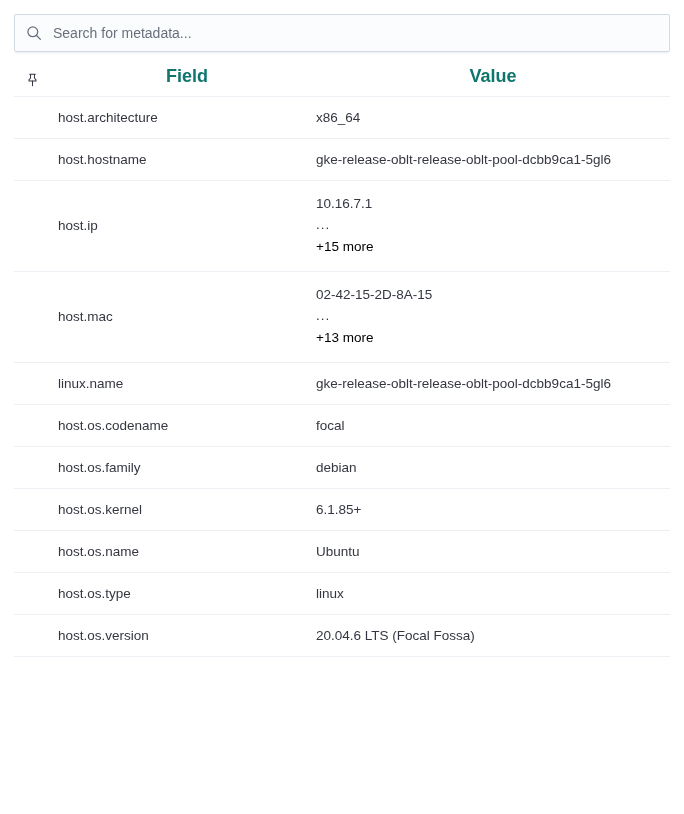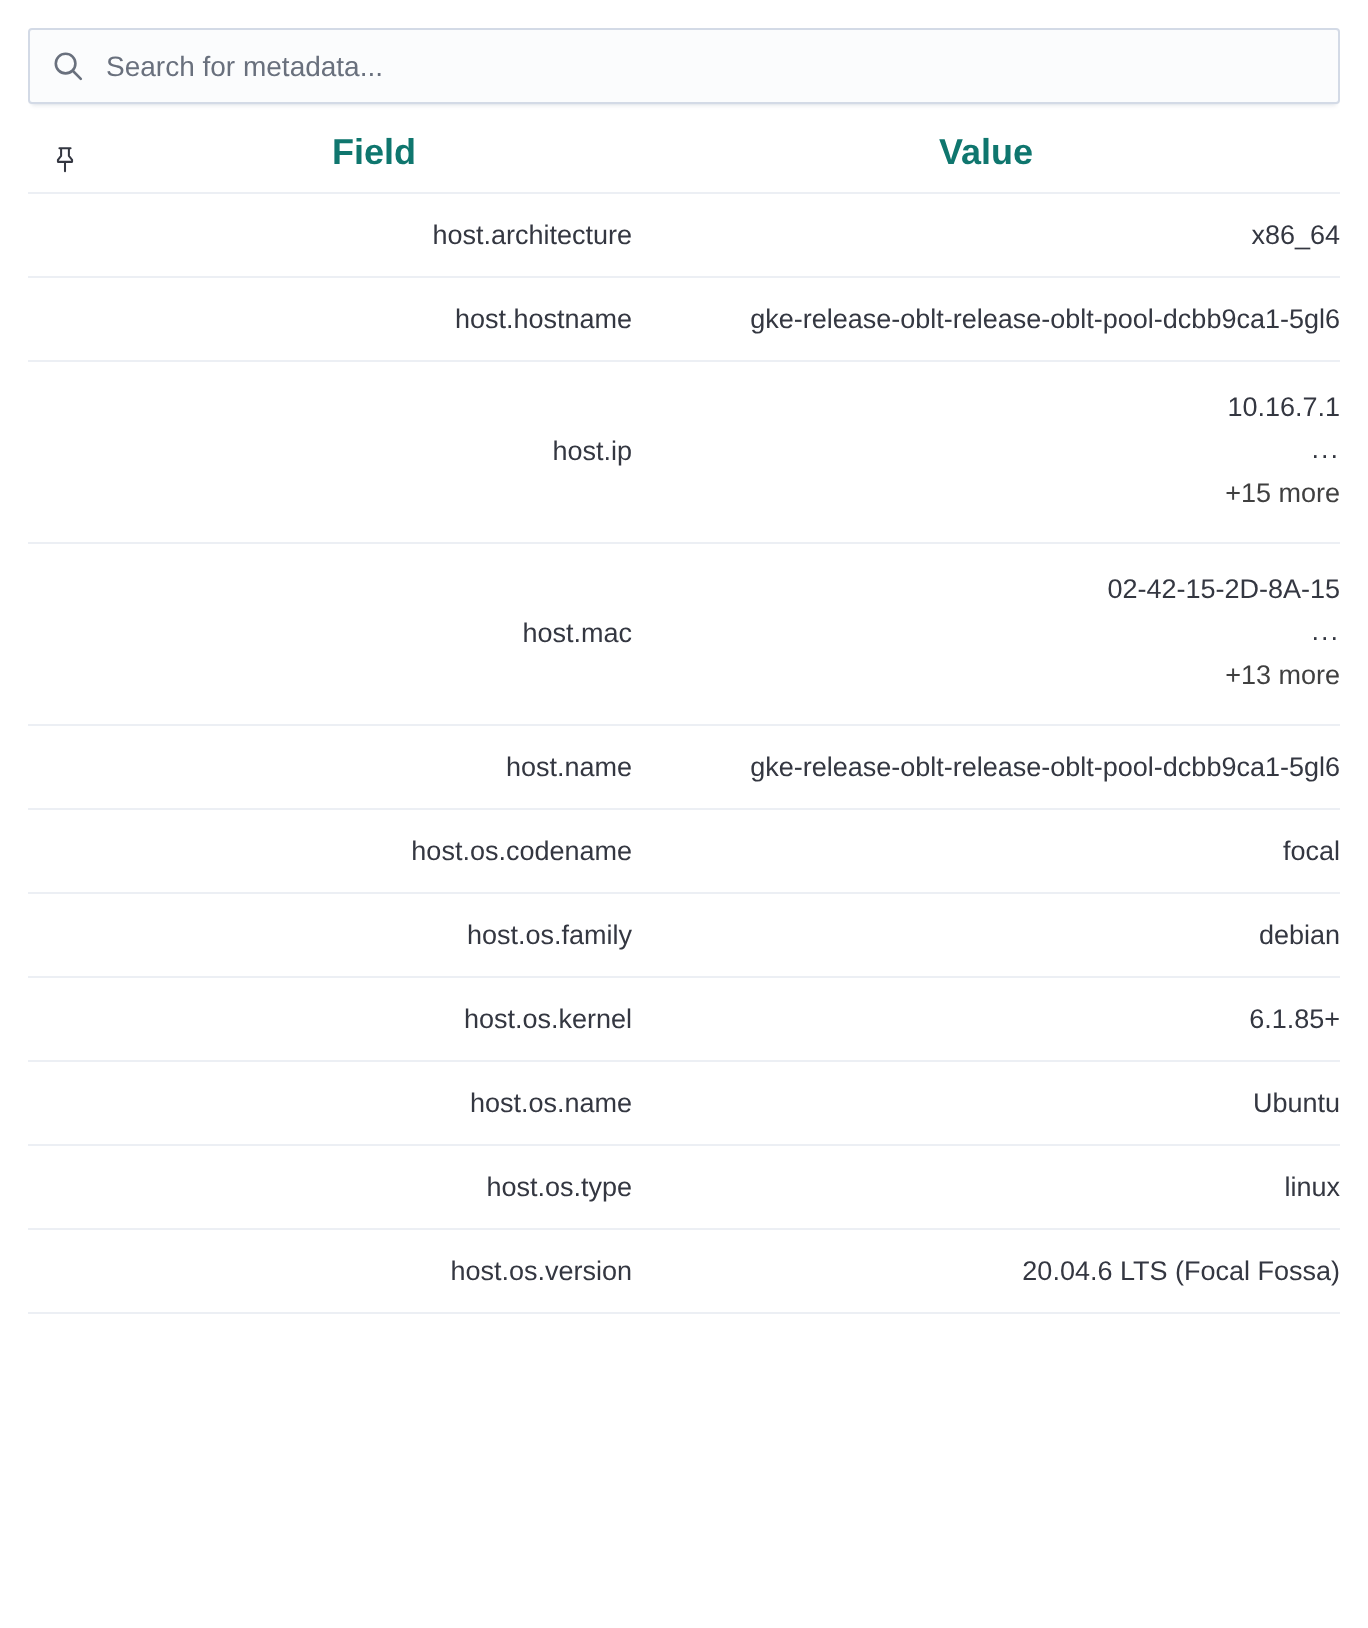--- a/index.html
+++ b/index.html
@@ -71,21 +71,20 @@
   th.col-pin   { width: 44px; }
   th.col-field { width: 258px; }
   th.col-value { width: 354px; }
 
   table.meta-table td {
     font-size: 13.5px;
     color: #343741;
     border-bottom: 1px solid #eceff4;
     vertical-align: middle;
     padding: 13px 0;
-    text-align: right;
   }
   td.cell-pin { width: 44px; }
   td.cell-field {
     padding-left: 0;
     color: #343741;
   }
   td.cell-value { color: #343741; }
 
   .pin-icon {
     width: 13px;
@@ -93,21 +92,21 @@
     display: block;
     margin-left: 12px;
   }
 
   .value-lines { line-height: 1.55; }
   .value-ellipsis {
     color: #343741;
     letter-spacing: 1px;
   }
   .more-link {
-    color: #404040;
+    color: #000000;
     cursor: pointer;
     display: inline-block;
     margin-top: 1px;
   }
 </style>
 </head>
 <body>
 
 <div class="panel">
 
@@ -170,21 +169,21 @@
           <div class="value-lines">
             <div>02-42-15-2D-8A-15</div>
             <div class="value-ellipsis">...</div>
             <span class="more-link">+13 more</span>
           </div>
         </td>
       </tr>
 
       <tr>
         <td class="cell-pin"></td>
-        <td class="cell-field">host.name</td>
+        <td class="cell-field">linux.name</td>
         <td class="cell-value">gke-release-oblt-release-oblt-pool-dcbb9ca1-5gl6</td>
       </tr>
 
       <tr>
         <td class="cell-pin"></td>
         <td class="cell-field">host.os.codename</td>
         <td class="cell-value">focal</td>
       </tr>
 
       <tr>

